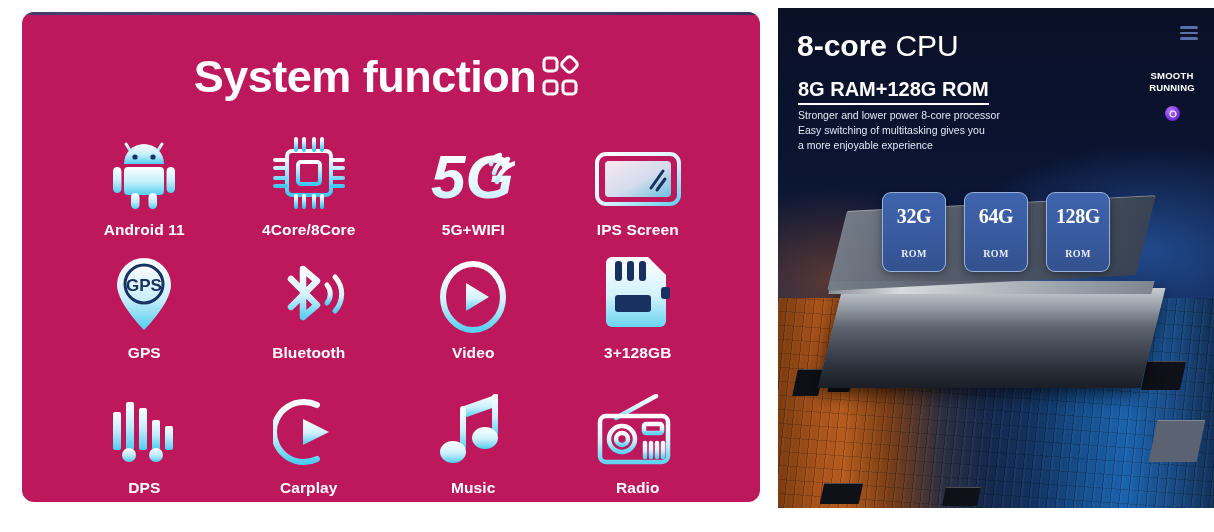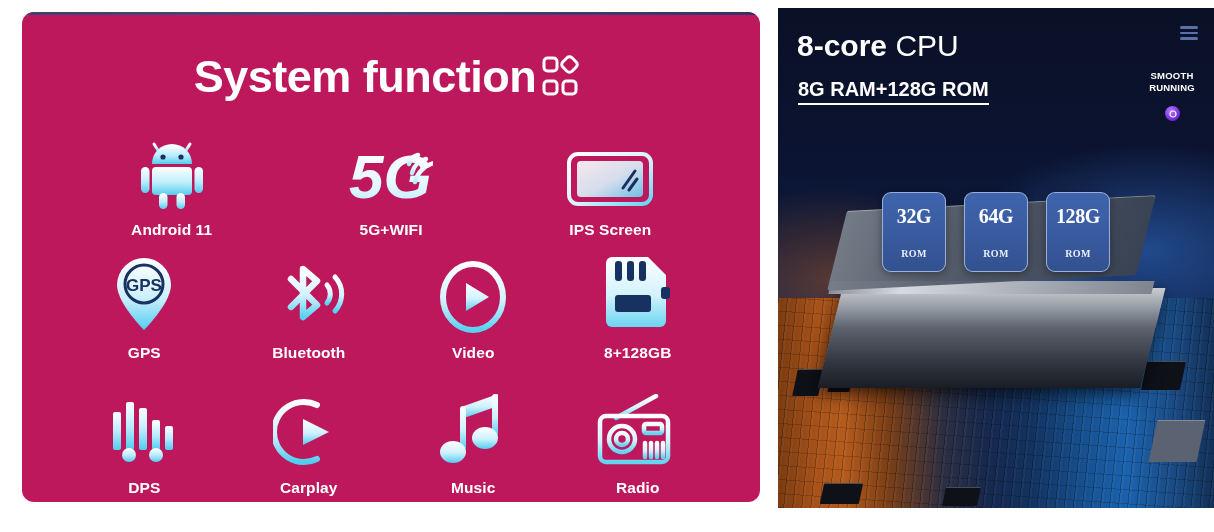--- a/index.html
+++ b/index.html
@@ -170,20 +170,42 @@
                 <rect x="2" y="31" width="8.5" height="26" rx="4.2"></rect>
                 <rect x="55.5" y="31" width="8.5" height="26" rx="4.2"></rect>
                 <rect x="20" y="57" width="8.5" height="16" rx="4.2"></rect>
                 <rect x="37.5" y="57" width="8.5" height="16" rx="4.2"></rect>
               </g>
             </svg>
           </div>
           <div class="lbl">Android 11</div>
         </div>
 
+        <div class="cell">
+          <div class="ic">
+            <svg width="74" height="74" viewBox="0 0 74 74">
+              <defs>
+                  <linearGradient id="gC" x1="0" y1="0" x2="0" y2="1">
+                <stop offset="0" stop-color="#ffffff"></stop>
+                    <stop offset=".5" stop-color="#9fe6fa"></stop>
+                    <stop offset="1" stop-color="#3fc8ef"></stop>
+              </linearGradient>
+                </defs>
+              <g stroke="url(#gC)" fill="none" stroke-width="4" stroke-linecap="round">
+                <rect x="15" y="15" width="44" height="44" rx="5"></rect>
+                <rect x="26" y="26" width="22" height="22" rx="3"></rect>
+                <path d="M24 3v11M32 3v11M42 3v11M50 3v11"></path>
+                <path d="M24 60v11M32 60v11M42 60v11M50 60v11"></path>
+                <path d="M3 24h11M3 32h11M3 42h11M3 50h11"></path>
+                <path d="M60 24h11M60 32h11M60 42h11M60 50h11"></path>
+              </g>
+            </svg>
+          </div>
+          <div class="lbl">4Core/8Core</div>
+        </div>
 
         <div class="cell">
           <div class="ic">
             <svg width="84" height="70" viewBox="0 0 84 70">
               <defs>
                   <linearGradient id="gG" x1="0" y1="0" x2="0" y2="1">
                 <stop offset="0" stop-color="#ffffff"></stop>
                     <stop offset=".6" stop-color="#e5f7ff"></stop>
                     <stop offset="1" stop-color="#b7ecfb"></stop>
               </linearGradient>
@@ -291,21 +313,21 @@
               <path d="M6 2h36l18 18v46a6 6 0 0 1-6 6H6a6 6 0 0 1-6-6V8a6 6 0 0 1 6-6z" fill="url(#gD)"></path>
               <g fill="#173260">
                 <rect x="9" y="6" width="7" height="20" rx="3"></rect>
                 <rect x="21" y="6" width="7" height="20" rx="3"></rect>
                 <rect x="33" y="6" width="7" height="20" rx="3"></rect>
                 <rect x="9" y="40" width="36" height="17" rx="3"></rect>
                 <rect x="55" y="32" width="9" height="12" rx="3"></rect>
               </g>
             </svg>
           </div>
-          <div class="lbl">8+128GB</div>
+          <div class="lbl">3+128GB</div>
         </div>
       </div>
 
       <div class="row row-3">
 
         <div class="cell">
           <div class="ic">
             <svg width="74" height="72" viewBox="0 0 74 72">
               <defs>
                   <linearGradient id="gE" x1="0" y1="0" x2="0" y2="1">
@@ -413,20 +435,25 @@
       <span class="n">8</span>
       <span class="c">CORE</span>
     </div>
 
     <div class="rp-title">
       <b>8-core</b><span> CPU</span>
     </div>
 
     <div class="rp-sub">8G RAM+128G ROM</div>
 
+    <div class="rp-desc">
+      <div>Stronger and lower power 8-core processor</div>
+      <div>Easy switching of multitasking gives you</div>
+      <div>a more enjoyable experience</div>
+    </div>
 
     <div class="rp-menu">
       <i></i>
       <i></i>
       <i></i>
     </div>
 
     <div class="rp-smooth">
       <div>SMOOTH</div>
       <div>RUNNING</div>

